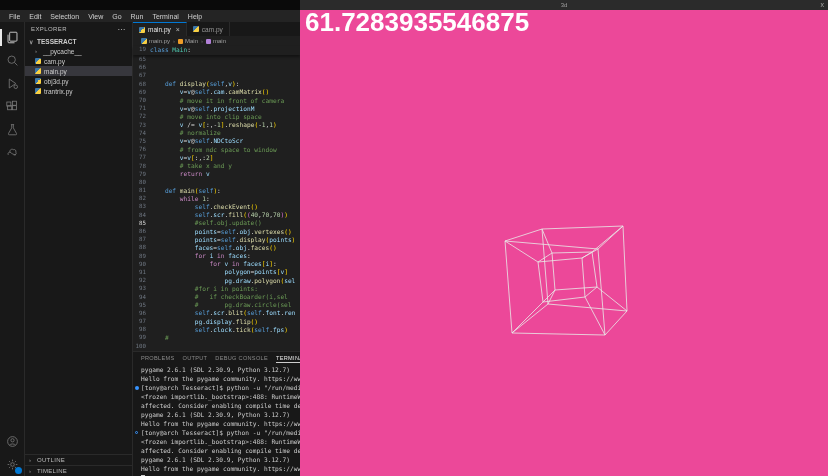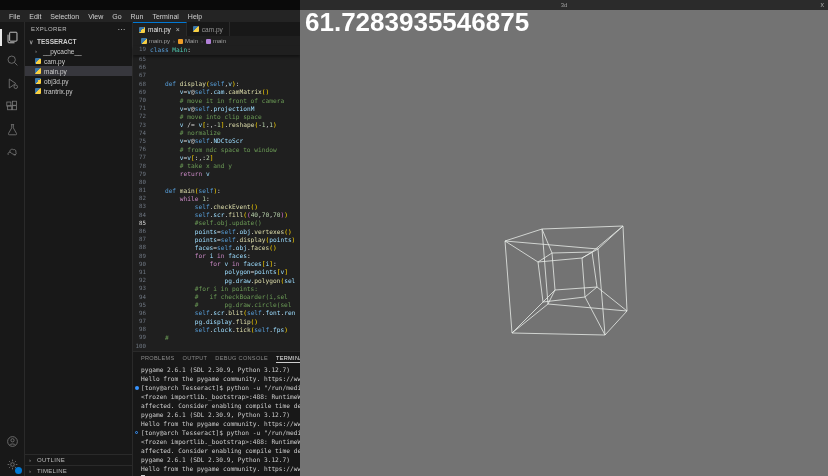--- a/index.html
+++ b/index.html
@@ -418,21 +418,21 @@
       </div>
 
     </div>
   </div>
 
   <div id="pygame">
     <div id="pg-titlebar">
       <span id="pg-title">3d</span>
       <span id="pg-close">x</span>
     </div>
-    <div id="pg-canvas" style="background: #737373;">
+    <div id="pg-canvas" style="background: #ec4899;">
       <div id="fps">61.7283935546875</div>
       <svg id="tesseract-svg" width="528" height="466">
           <g stroke="#e8ece9" stroke-width="0.8" fill="none">
             <line x1="205" y1="231" x2="242" y2="219"></line>
             <line x1="242" y1="219" x2="323" y2="216"></line>
             <line x1="323" y1="216" x2="298" y2="239"></line>
             <line x1="298" y1="239" x2="205" y2="231"></line>
             <line x1="212" y1="323" x2="248" y2="294"></line>
             <line x1="248" y1="294" x2="327" y2="301"></line>
             <line x1="327" y1="301" x2="305" y2="325"></line>

